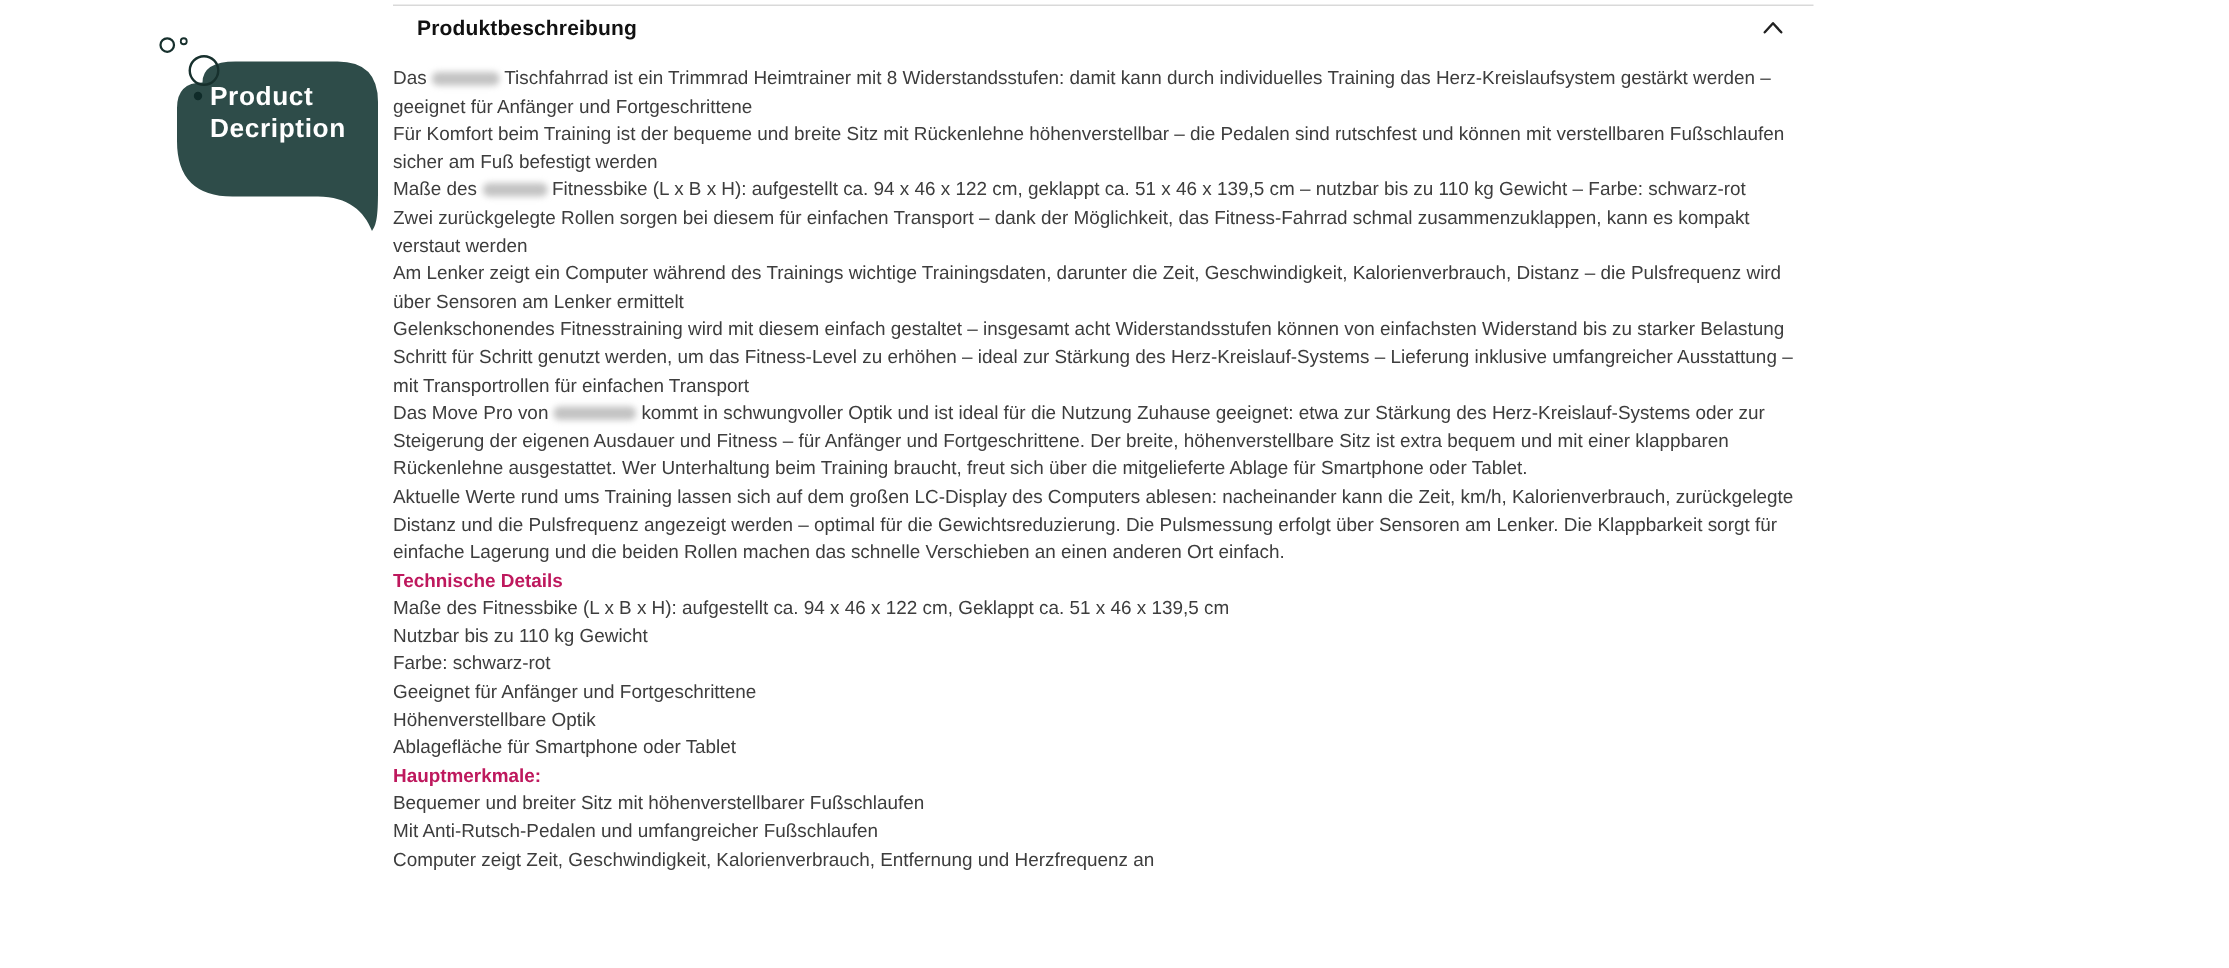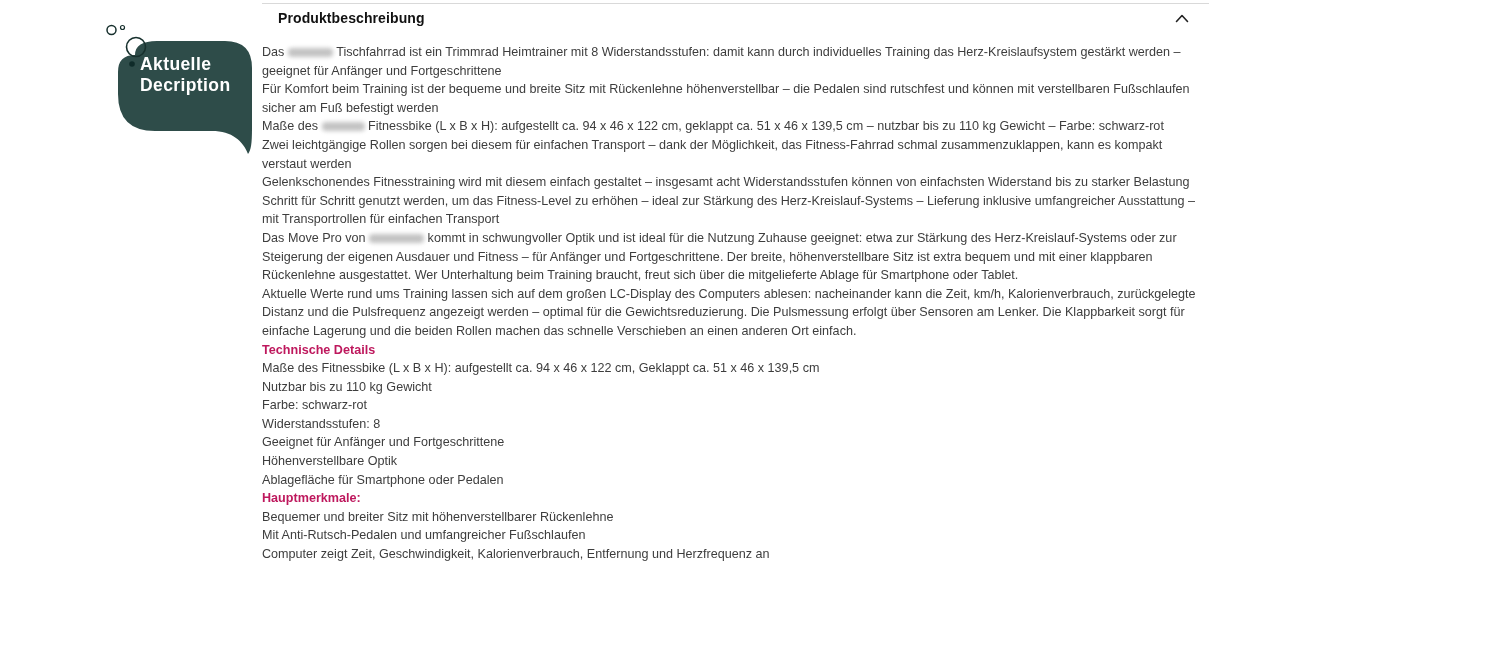--- a/index.html
+++ b/index.html
@@ -117,53 +117,53 @@
                Q 23 121 23 84
                L 23 62
                Q 23 45 40 45 Z" fill="#2e4c49"></path>
 
       <circle cx="41" cy="37" r="9.5" fill="none" stroke="#17302d" stroke-width="1.6"></circle>
       <circle cx="16.5" cy="20" r="4.5" fill="none" stroke="#17302d" stroke-width="1.5"></circle>
       <circle cx="27.5" cy="17.5" r="2" fill="none" stroke="#17302d" stroke-width="1.2"></circle>
       <circle cx="37" cy="54" r="2.8" fill="#0f2b29"></circle>
     </svg>
     <div class="badge-label">
-      <div>Aktuelle</div>
+      <div>Product</div>
       <div>Decription</div>
     </div>
   </div>
 
   <div class="content">
     <div class="divider"></div>
 
     <div class="section-header">
       <div class="section-title">Produktbeschreibung</div>
       <button class="collapse-btn">
         <svg width="14" height="9" viewBox="0 0 14 9">
           <polyline points="1.5,7.5 7,1.5 12.5,7.5" fill="none" stroke="#222222" stroke-width="1.6" stroke-linecap="round" stroke-linejoin="round"></polyline>
         </svg>
       </button>
     </div>
 
     <div class="paragraphs">
         <div class="para">Das <span class="redacted" style="width: 45px;"></span> Tischfahrrad ist ein Trimmrad Heimtrainer mit 8 Widerstandsstufen: damit kann durch individuelles Training das Herz-Kreislaufsystem gestärkt werden – geeignet für Anfänger und Fortgeschrittene</div>
         <div class="para">Für Komfort beim Training ist der bequeme und breite Sitz mit Rückenlehne höhenverstellbar – die Pedalen sind rutschfest und können mit verstellbaren Fußschlaufen sicher am Fuß befestigt werden</div>
         <div class="para">Maße des <span class="redacted" style="width: 43px;"></span> Fitnessbike (L x B x H): aufgestellt ca. 94 x 46 x 122 cm, geklappt ca. 51 x 46 x 139,5 cm – nutzbar bis zu 110 kg Gewicht – Farbe: schwarz-rot</div>
-        <div class="para">Zwei leichtgängige Rollen sorgen bei diesem für einfachen Transport – dank der Möglichkeit, das Fitness-Fahrrad schmal zusammenzuklappen, kann es kompakt verstaut werden</div>
+        <div class="para">Zwei zurückgelegte Rollen sorgen bei diesem für einfachen Transport – dank der Möglichkeit, das Fitness-Fahrrad schmal zusammenzuklappen, kann es kompakt verstaut werden</div>
+        <div class="para">Am Lenker zeigt ein Computer während des Trainings wichtige Trainingsdaten, darunter die Zeit, Geschwindigkeit, Kalorienverbrauch, Distanz – die Pulsfrequenz wird über Sensoren am Lenker ermittelt</div>
         <div class="para">Gelenkschonendes Fitnesstraining wird mit diesem einfach gestaltet – insgesamt acht Widerstandsstufen können von einfachsten Widerstand bis zu starker Belastung Schritt für Schritt genutzt werden, um das Fitness-Level zu erhöhen – ideal zur Stärkung des Herz-Kreislauf-Systems – Lieferung inklusive umfangreicher Ausstattung – mit Transportrollen für einfachen Transport</div>
         <div class="para">Das Move Pro von <span class="redacted" style="width: 55px;"></span> kommt in schwungvoller Optik und ist ideal für die Nutzung Zuhause geeignet: etwa zur Stärkung des Herz-Kreislauf-Systems oder zur Steigerung der eigenen Ausdauer und Fitness – für Anfänger und Fortgeschrittene. Der breite, höhenverstellbare Sitz ist extra bequem und mit einer klappbaren Rückenlehne ausgestattet. Wer Unterhaltung beim Training braucht, freut sich über die mitgelieferte Ablage für Smartphone oder Tablet.</div>
         <div class="para">Aktuelle Werte rund ums Training lassen sich auf dem großen LC-Display des Computers ablesen: nacheinander kann die Zeit, km/h, Kalorienverbrauch, zurückgelegte Distanz und die Pulsfrequenz angezeigt werden – optimal für die Gewichtsreduzierung. Die Pulsmessung erfolgt über Sensoren am Lenker. Die Klappbarkeit sorgt für einfache Lagerung und die beiden Rollen machen das schnelle Verschieben an einen anderen Ort einfach.</div>
         <div class="para bold">Technische Details</div>
         <div class="para">Maße des Fitnessbike (L x B x H): aufgestellt ca. 94 x 46 x 122 cm, Geklappt ca. 51 x 46 x 139,5 cm</div>
         <div class="para">Nutzbar bis zu 110 kg Gewicht</div>
         <div class="para">Farbe: schwarz-rot</div>
-        <div class="para">Widerstandsstufen: 8</div>
         <div class="para">Geeignet für Anfänger und Fortgeschrittene</div>
         <div class="para">Höhenverstellbare Optik</div>
-        <div class="para">Ablagefläche für Smartphone oder Pedalen</div>
+        <div class="para">Ablagefläche für Smartphone oder Tablet</div>
         <div class="para bold">Hauptmerkmale:</div>
-        <div class="para">Bequemer und breiter Sitz mit höhenverstellbarer Rückenlehne</div>
+        <div class="para">Bequemer und breiter Sitz mit höhenverstellbarer Fußschlaufen</div>
         <div class="para">Mit Anti-Rutsch-Pedalen und umfangreicher Fußschlaufen</div>
         <div class="para">Computer zeigt Zeit, Geschwindigkeit, Kalorienverbrauch, Entfernung und Herzfrequenz an</div>
       </div>
   </div>
 
 </div>
 
 </body></html>

